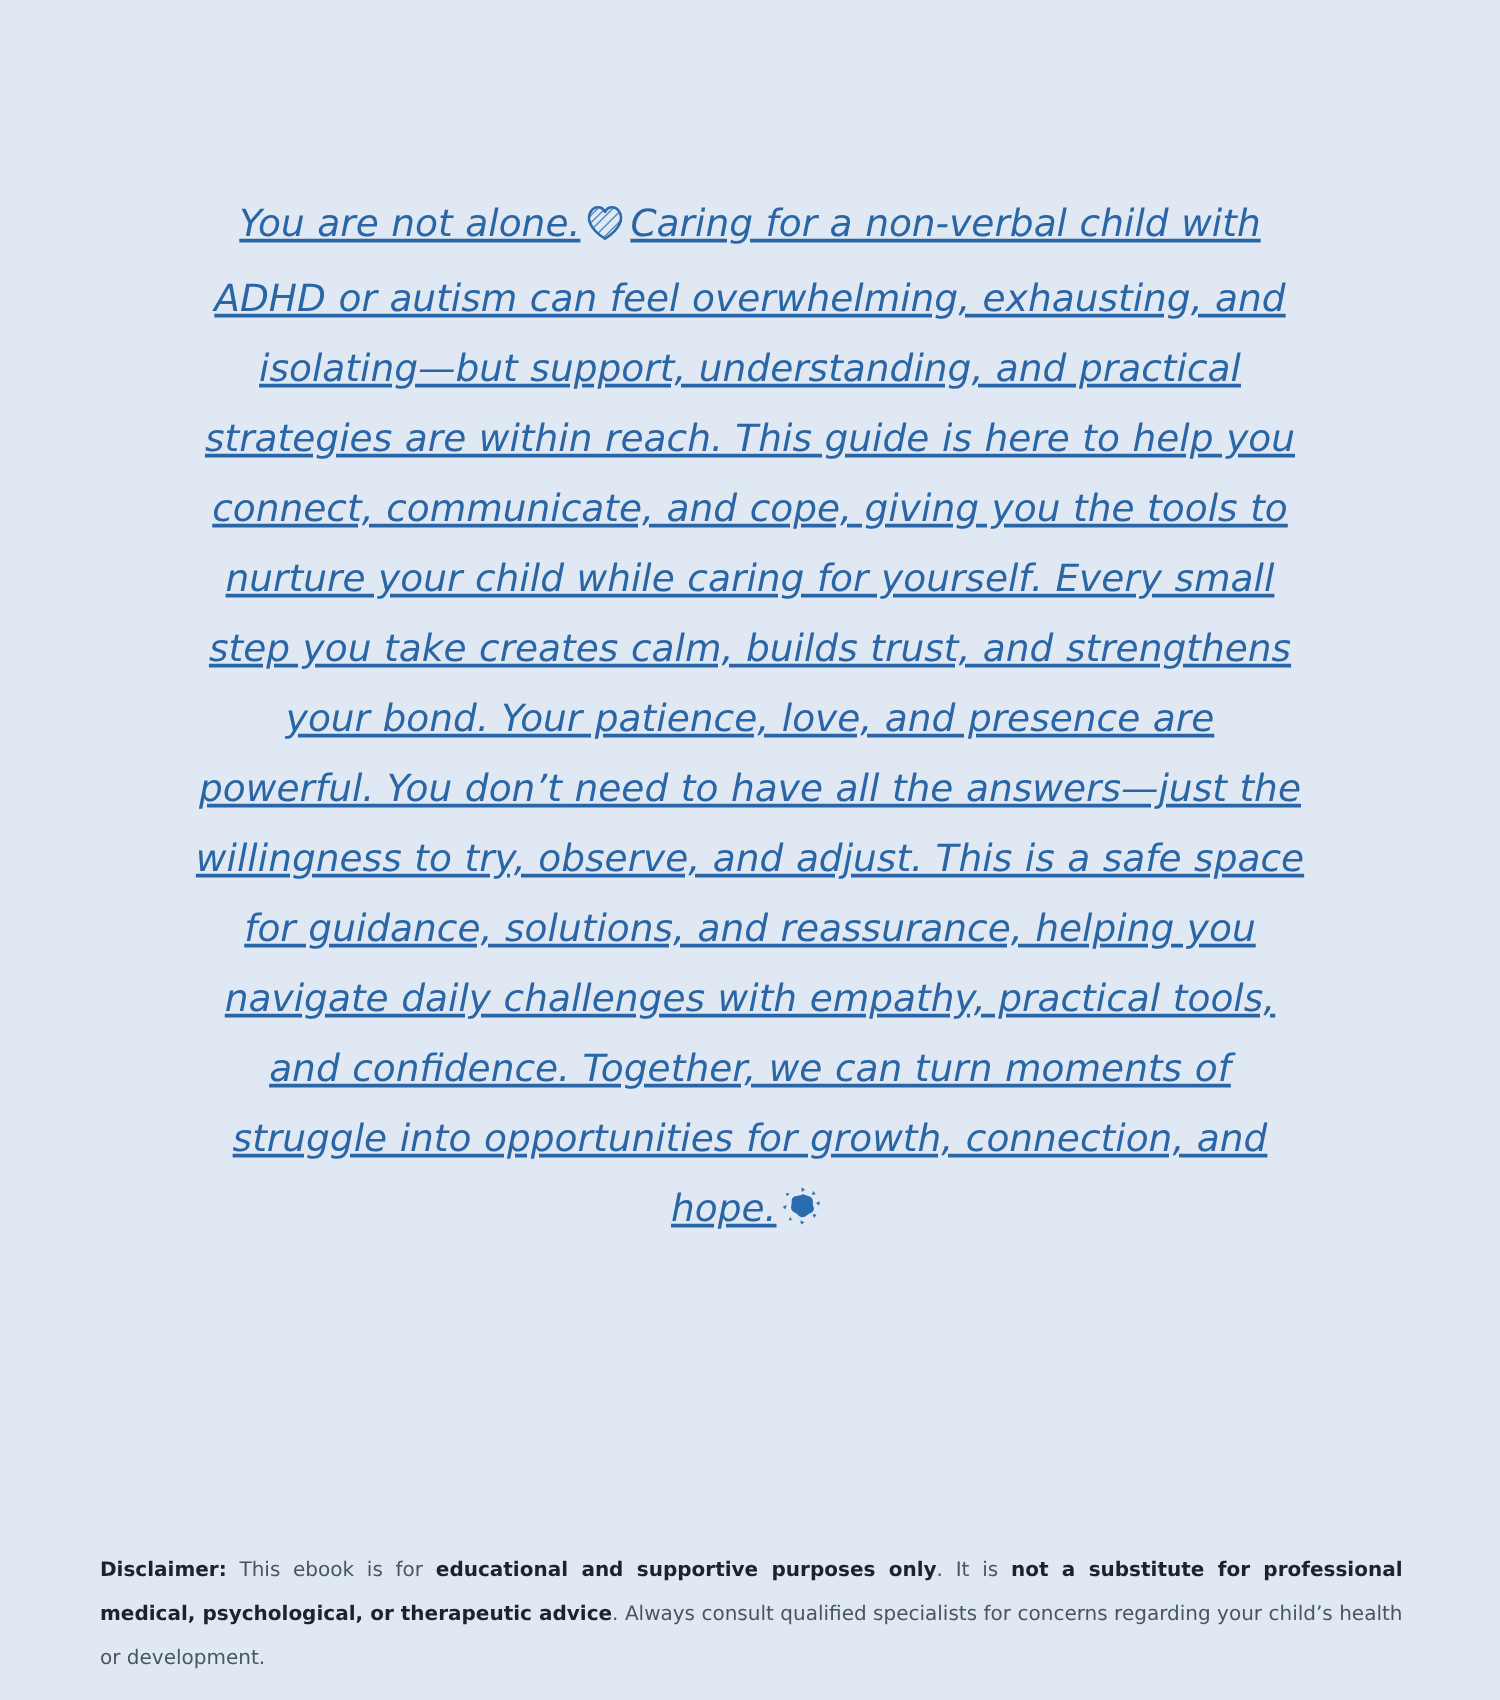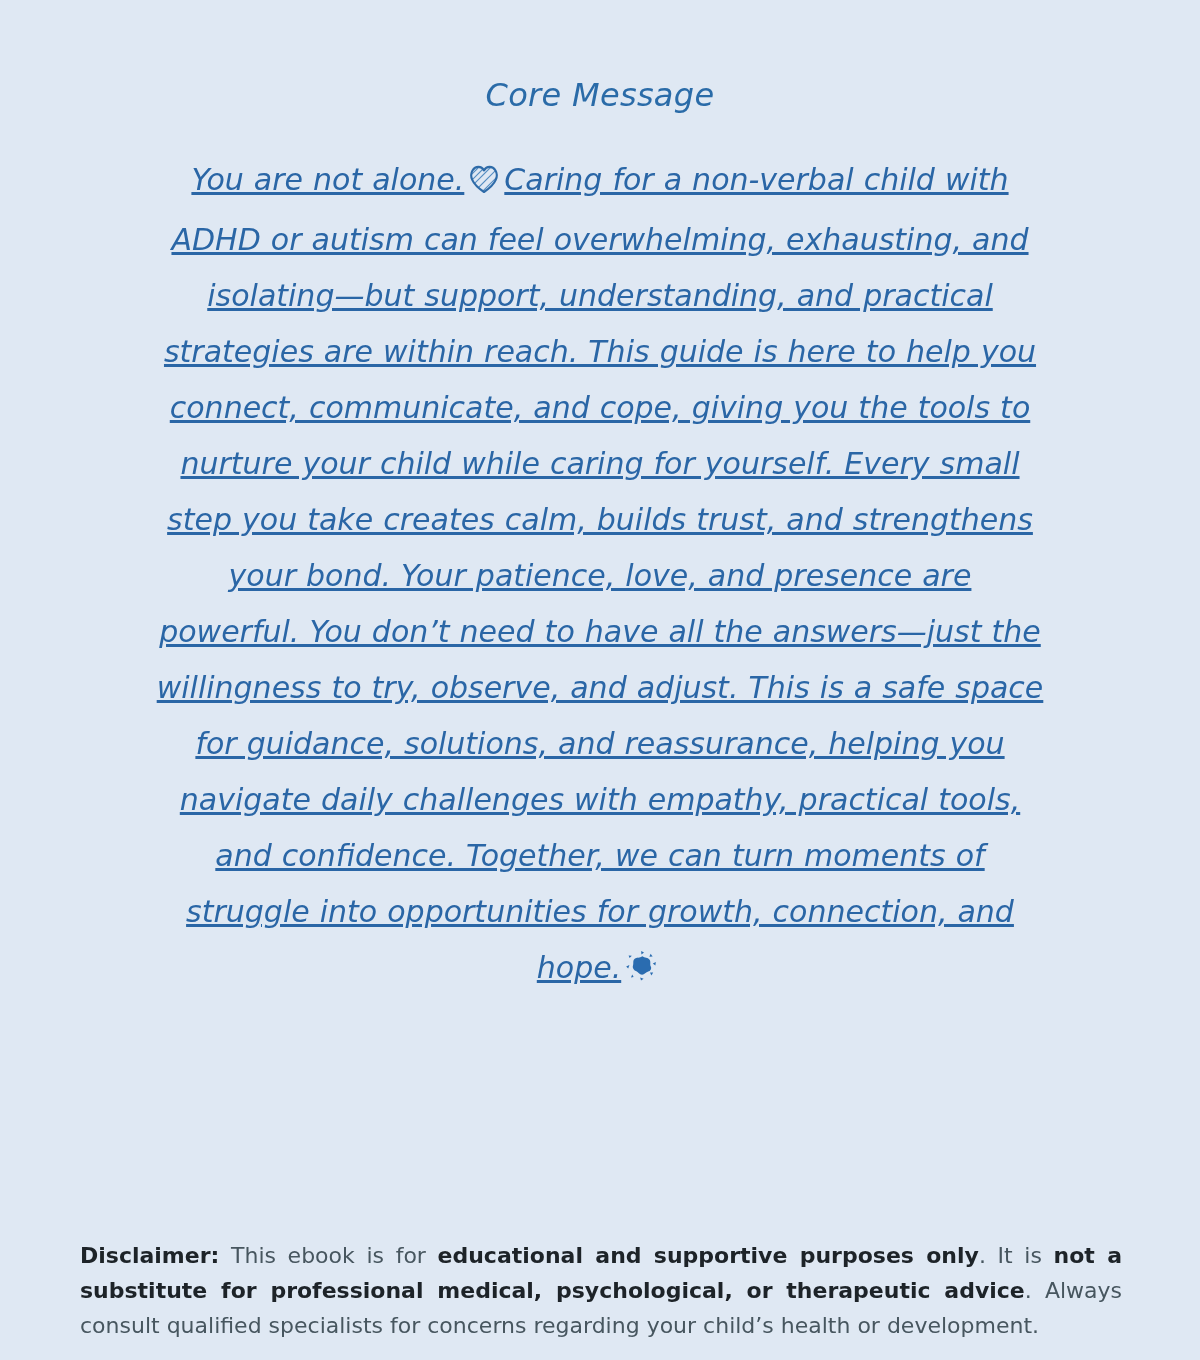--- a/index.html
+++ b/index.html
@@ -62,41 +62,40 @@
     margin: 0 4px;
   }
 
   
   .disclaimer {
     position: absolute;
     top: 1238px;
     left: 80px;
     width: 1042px;
     font-family: "DejaVu Sans", sans-serif;
-    font-size: 22px;
+    font-size: 16px;
     line-height: 35px;
     color: #3c4a53;
     text-align: justify;
     text-justify: inter-word;
   }
   .disclaimer b {
     font-weight: 700;
     color: #1d2328;
   }
   .disclaimer .reg {
     font-weight: 400;
     color: #47565f;
   }
 </style>
 </head>
 <body style="background: rgb(223, 232, 243);">
 
 <div class="page">
 
-  <div class="core-title" style="color: rgb(42, 107, 168);">Core Message</div>
 
   <div class="core-body" style="color: rgb(42, 102, 166);">
     <span>You are not alone.</span><span class="heart-icon"><svg width="32" height="30" viewBox="0 0 32 30" xmlns="http://www.w3.org/2000/svg">
         <defs>
           <clipPath id="heartclip">
             <path d="M16 28 C 3 19.5, 1.5 11.5, 4.5 6.5 C 7.5 1.5, 13.5 1.8, 16 6.4 C 18.5 1.8, 24.5 1.5, 27.5 6.5 C 30.5 11.5, 29 19.5, 16 28 Z"></path>
           </clipPath>
         </defs>
         <g clip-path="url(#heartclip)">
           <g stroke="#3b7cb8" stroke-width="1.15" opacity="0.85">

